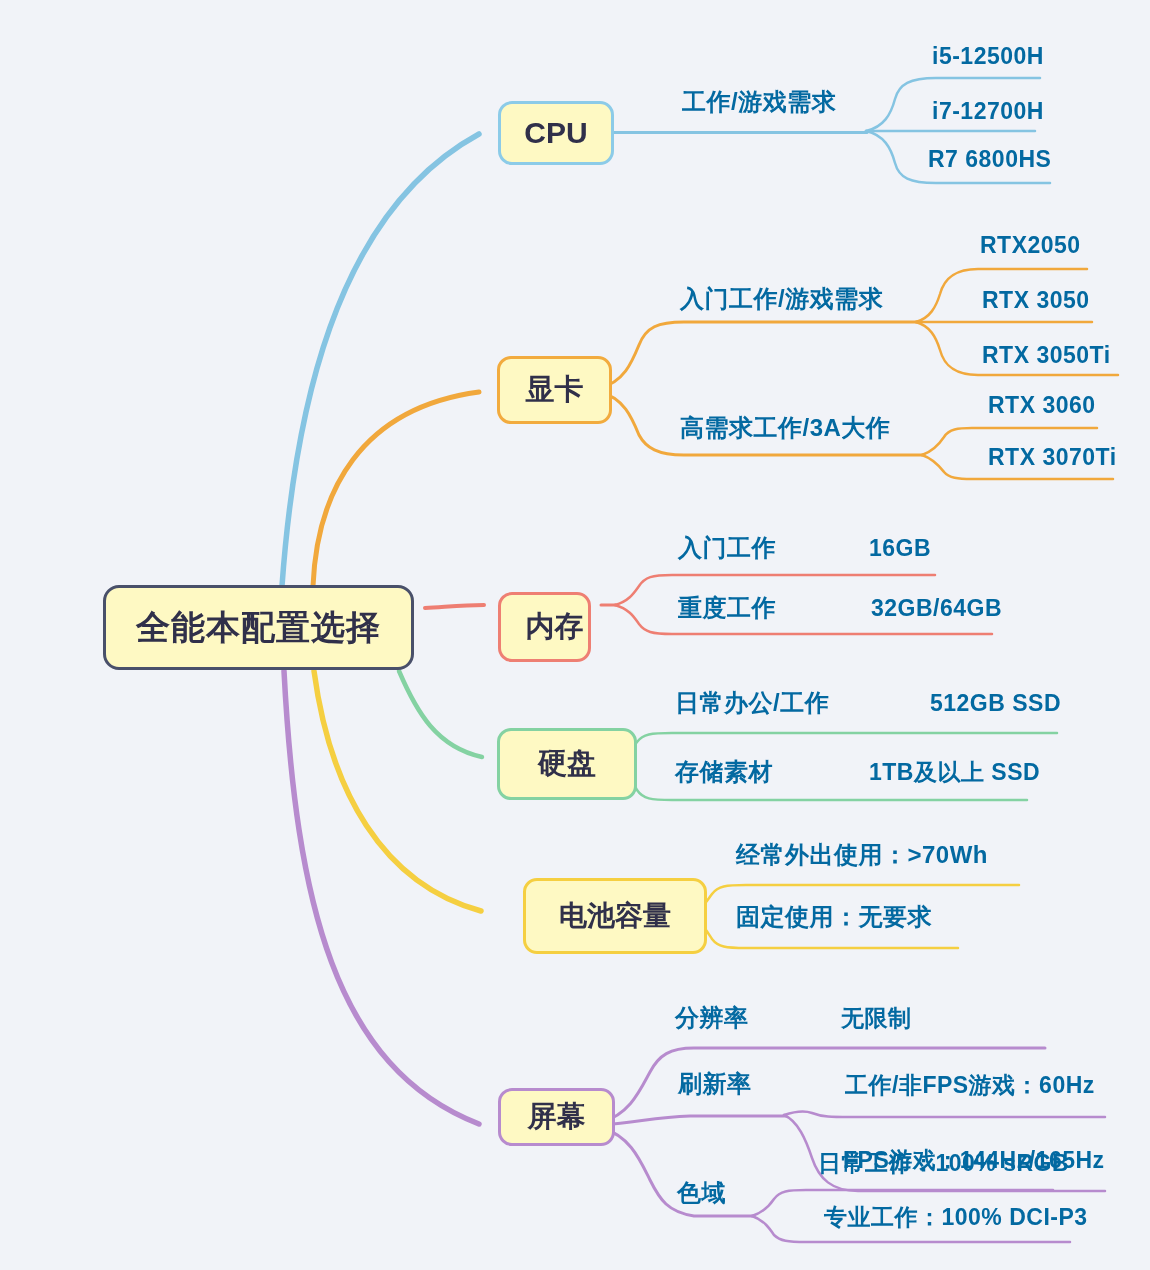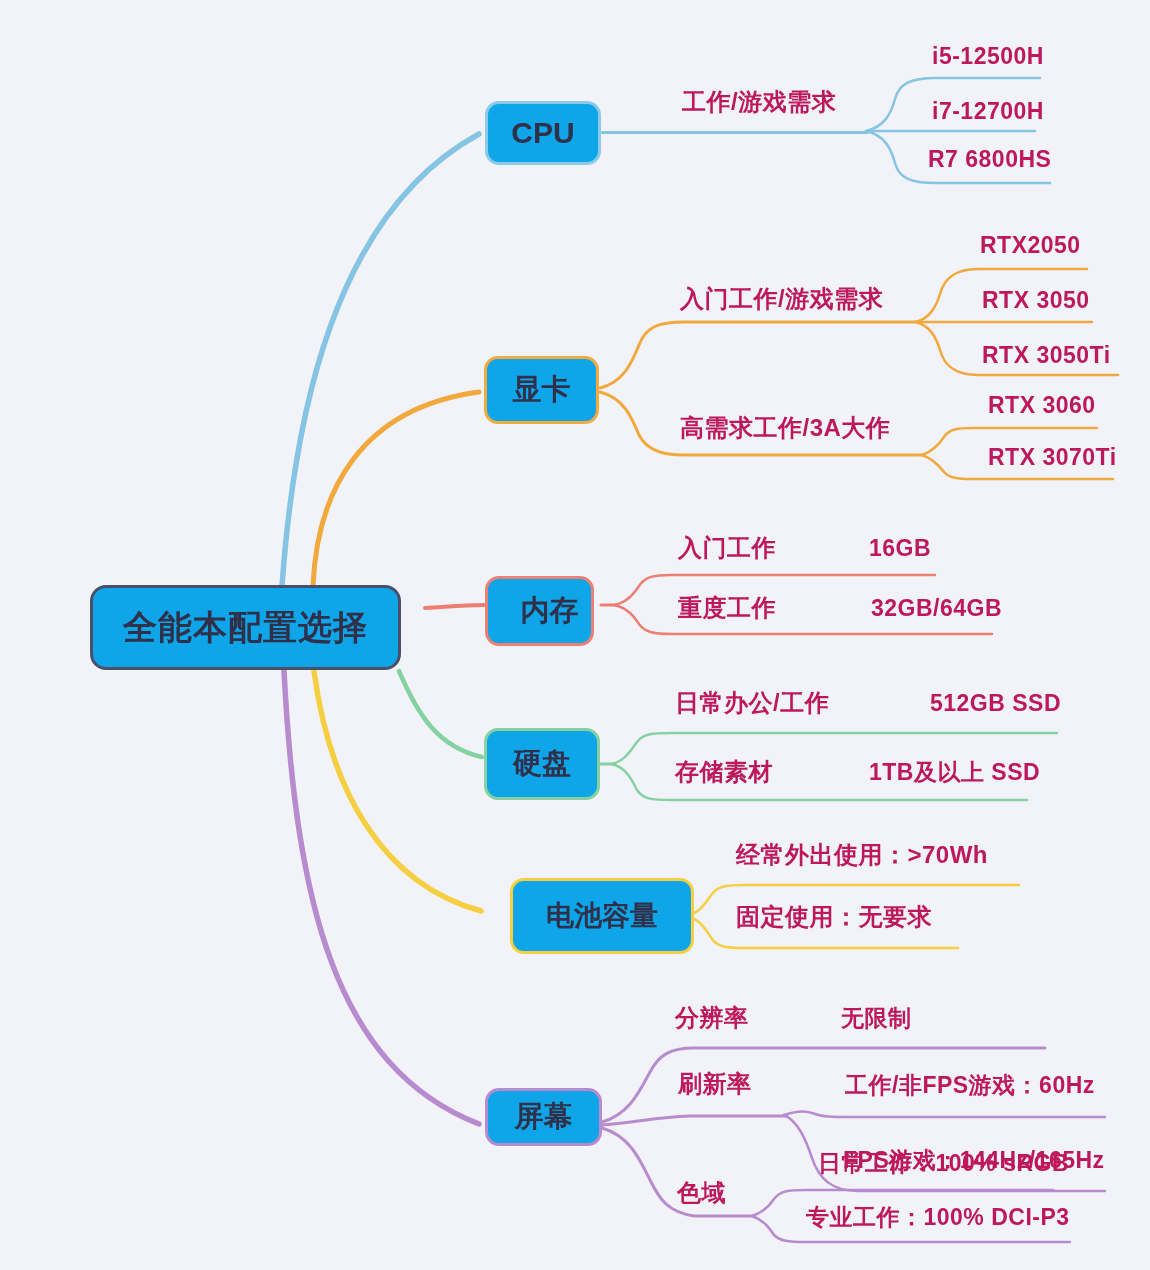--- a/index.html
+++ b/index.html
@@ -1,23 +1,23 @@
 <!DOCTYPE html>
 <html><head>
 <meta charset="utf-8">
 <style>
   html,body{margin:0;padding:0;}
   body{font-family:"Liberation Sans",sans-serif;background:#e9ebf0;}
   #canvas{position:relative;width:1150px;height:1270px;background:#f1f3f8;overflow:hidden;}
   #wires{position:absolute;left:0;top:0;}
-  .t{position:absolute;white-space:nowrap;color:#be185d;font-weight:600;font-size:24px;line-height:1;letter-spacing:.5px;}
+  .t{position:absolute;white-space:nowrap;color:#0369a1;font-weight:600;font-size:24px;line-height:1;letter-spacing:.5px;}
   .t.small{font-size:23px;}
   .topic{position:absolute;display:flex;align-items:center;justify-content:center;
-         background:#0ea5e9;border-radius:14px;color:#30304a;font-weight:700;
-         box-sizing:border-box;}
+         background:#fef9c3;border-radius:14px;color:#30304a;font-weight:700;
+         box-sizing:border-box;margin-left:13px;}
   .root{border:3.5px solid #49506a;border-radius:16px;font-size:34px;letter-spacing:1px;}
   .b-cpu{border:3px solid #8ccbe8;font-size:30px;}
   .b-gpu{border:3px solid #f2ab3e;font-size:29px;}
   .b-ram{border:3px solid #ee7f73;font-size:29px;}
   .b-disk{border:3px solid #84d2a2;font-size:29px;}
   .b-batt{border:3px solid #f5cf41;font-size:28px;}
   .b-scr{border:3px solid #b78bce;font-size:29px;}
 </style>
 </head>
 <body>
@@ -75,22 +75,22 @@
       <path d="M602,1128 C630,1136 640,1160 650,1180 C660,1200 668,1212 694,1216 H754" stroke-width="3"></path>
       <path d="M752,1216 C764,1212 770,1205 774,1199 C780,1191 788,1190 806,1190 H1053" stroke-width="2.5"></path>
       <path d="M752,1216 C764,1220 770,1229 774,1235 C780,1241 788,1242 806,1242 H1070" stroke-width="2.5"></path>
     </g>
   </svg>
 
   <div class="topic root" style="left:90px;top:585px;width:311px;height:85px;">全能本配置选择</div>
 
   <div class="topic b-cpu" style="left:485px;top:101px;width:116px;height:64px;">CPU</div>
   <div class="topic b-gpu" style="left:484px;top:356px;width:115px;height:68px;">显卡</div>
-  <div class="topic b-ram" style="left:485px;top:576px;width:109px;height:70px;padding-left:20px;">内存</div>
-  <div class="topic b-disk" style="left:484px;top:728px;width:116px;height:72px;">硬盘</div>
+  <div class="topic b-ram" style="left:485px;top:592px;width:93px;height:70px;padding-left:20px;">内存</div>
+  <div class="topic b-disk" style="left:484px;top:728px;width:140px;height:72px;">硬盘</div>
   <div class="topic b-batt" style="left:510px;top:878px;width:184px;height:76px;">电池容量</div>
   <div class="topic b-scr" style="left:485px;top:1088px;width:117px;height:58px;">屏幕</div>
 
   <div class="t" style="left:682px;top:90px;">工作/游戏需求</div>
   <div class="t small" style="left:932px;top:45px;">i5-12500H</div>
   <div class="t small" style="left:932px;top:100px;">i7-12700H</div>
   <div class="t small" style="left:928px;top:148px;">R7 6800HS</div>
 
   <div class="t" style="left:680px;top:287px;">入门工作/游戏需求</div>
   <div class="t small" style="left:980px;top:234px;">RTX2050</div>
@@ -113,15 +113,15 @@
   <div class="t" style="left:736px;top:843px;">经常外出使用：&gt;70Wh</div>
   <div class="t" style="left:736px;top:905px;">固定使用：无要求</div>
 
   <div class="t" style="left:675px;top:1006px;">分辨率</div>
   <div class="t small" style="left:841px;top:1007px;">无限制</div>
   <div class="t" style="left:678px;top:1072px;">刷新率</div>
   <div class="t small" style="left:845px;top:1074px;">工作/非FPS游戏：60Hz</div>
   <div class="t small" style="left:843px;top:1149px;">FPS游戏：144Hz/165Hz</div>
   <div class="t" style="left:677px;top:1181px;">色域</div>
   <div class="t small" style="left:818px;top:1152px;">日常工作：100% sRGB</div>
-  <div class="t small" style="left:806px;top:1206px;">专业工作：100% DCI-P3</div>
+  <div class="t small" style="left:824px;top:1206px;">专业工作：100% DCI-P3</div>
 
 </div>
 
 </body></html>

